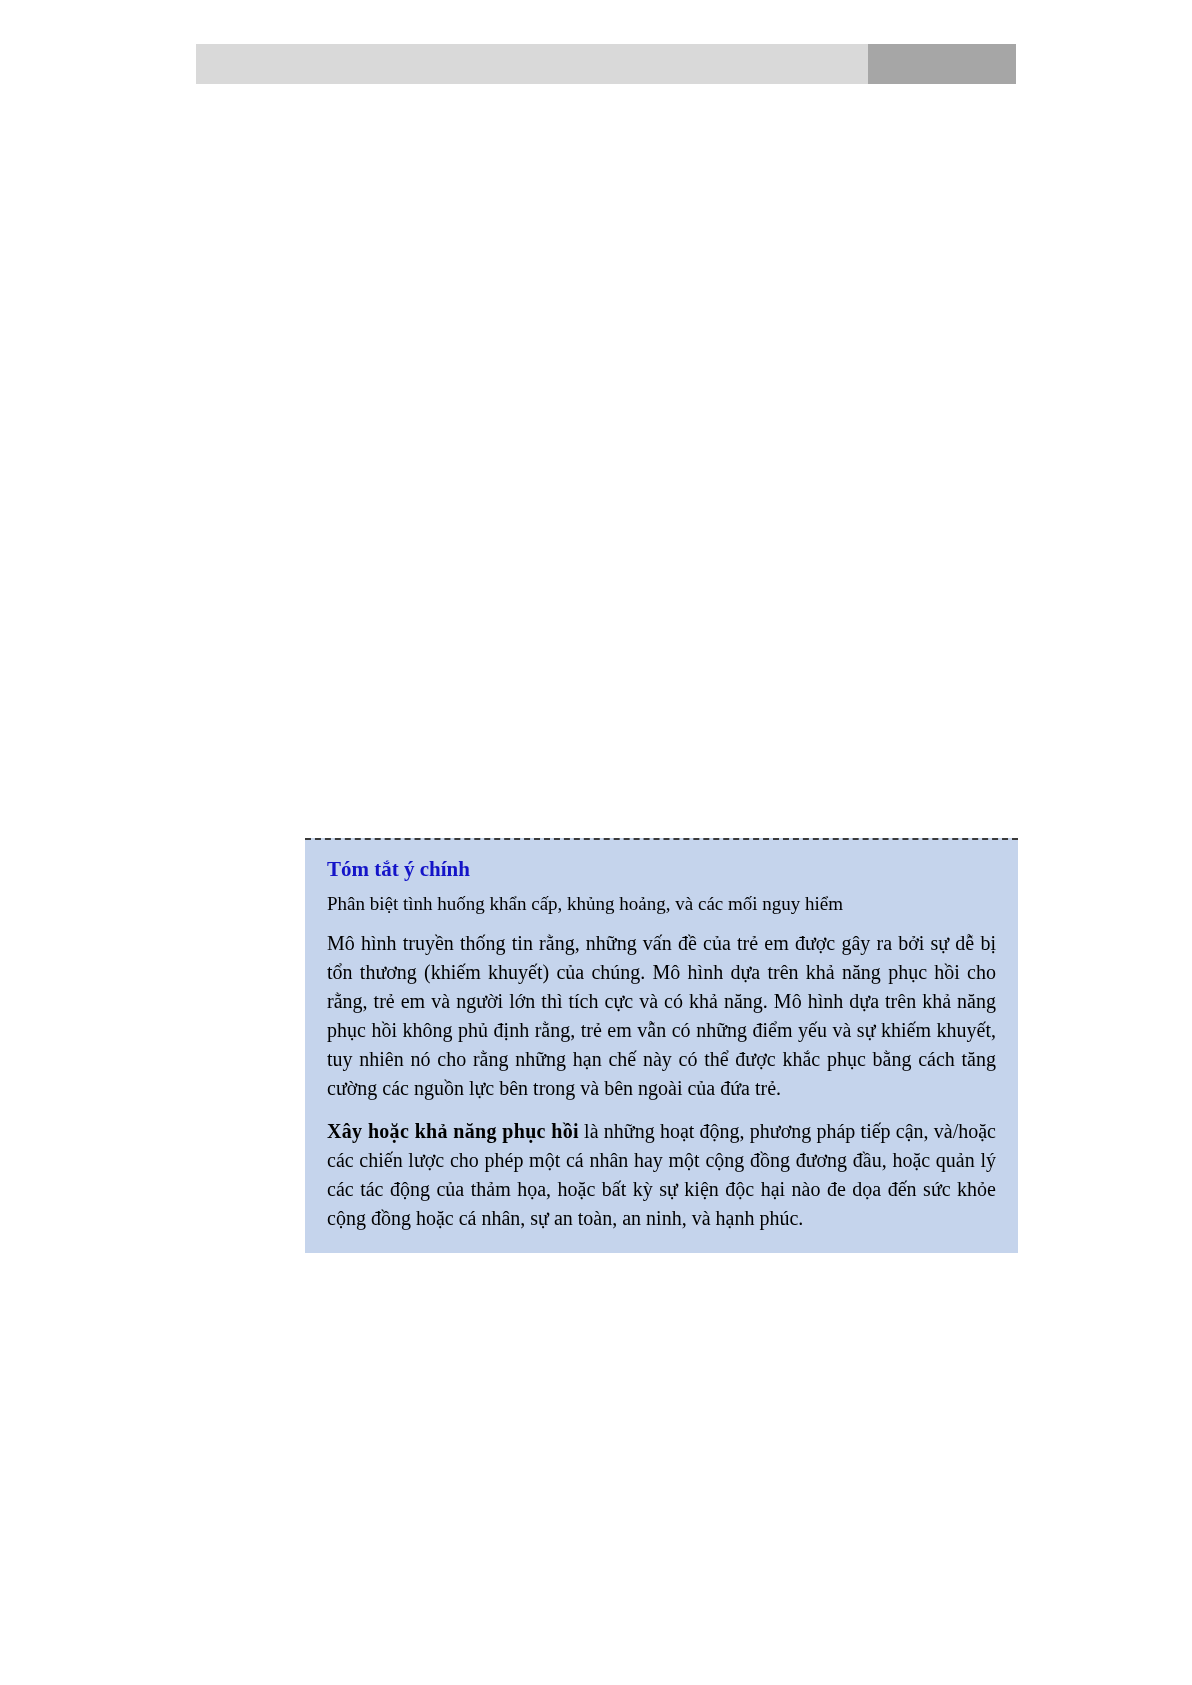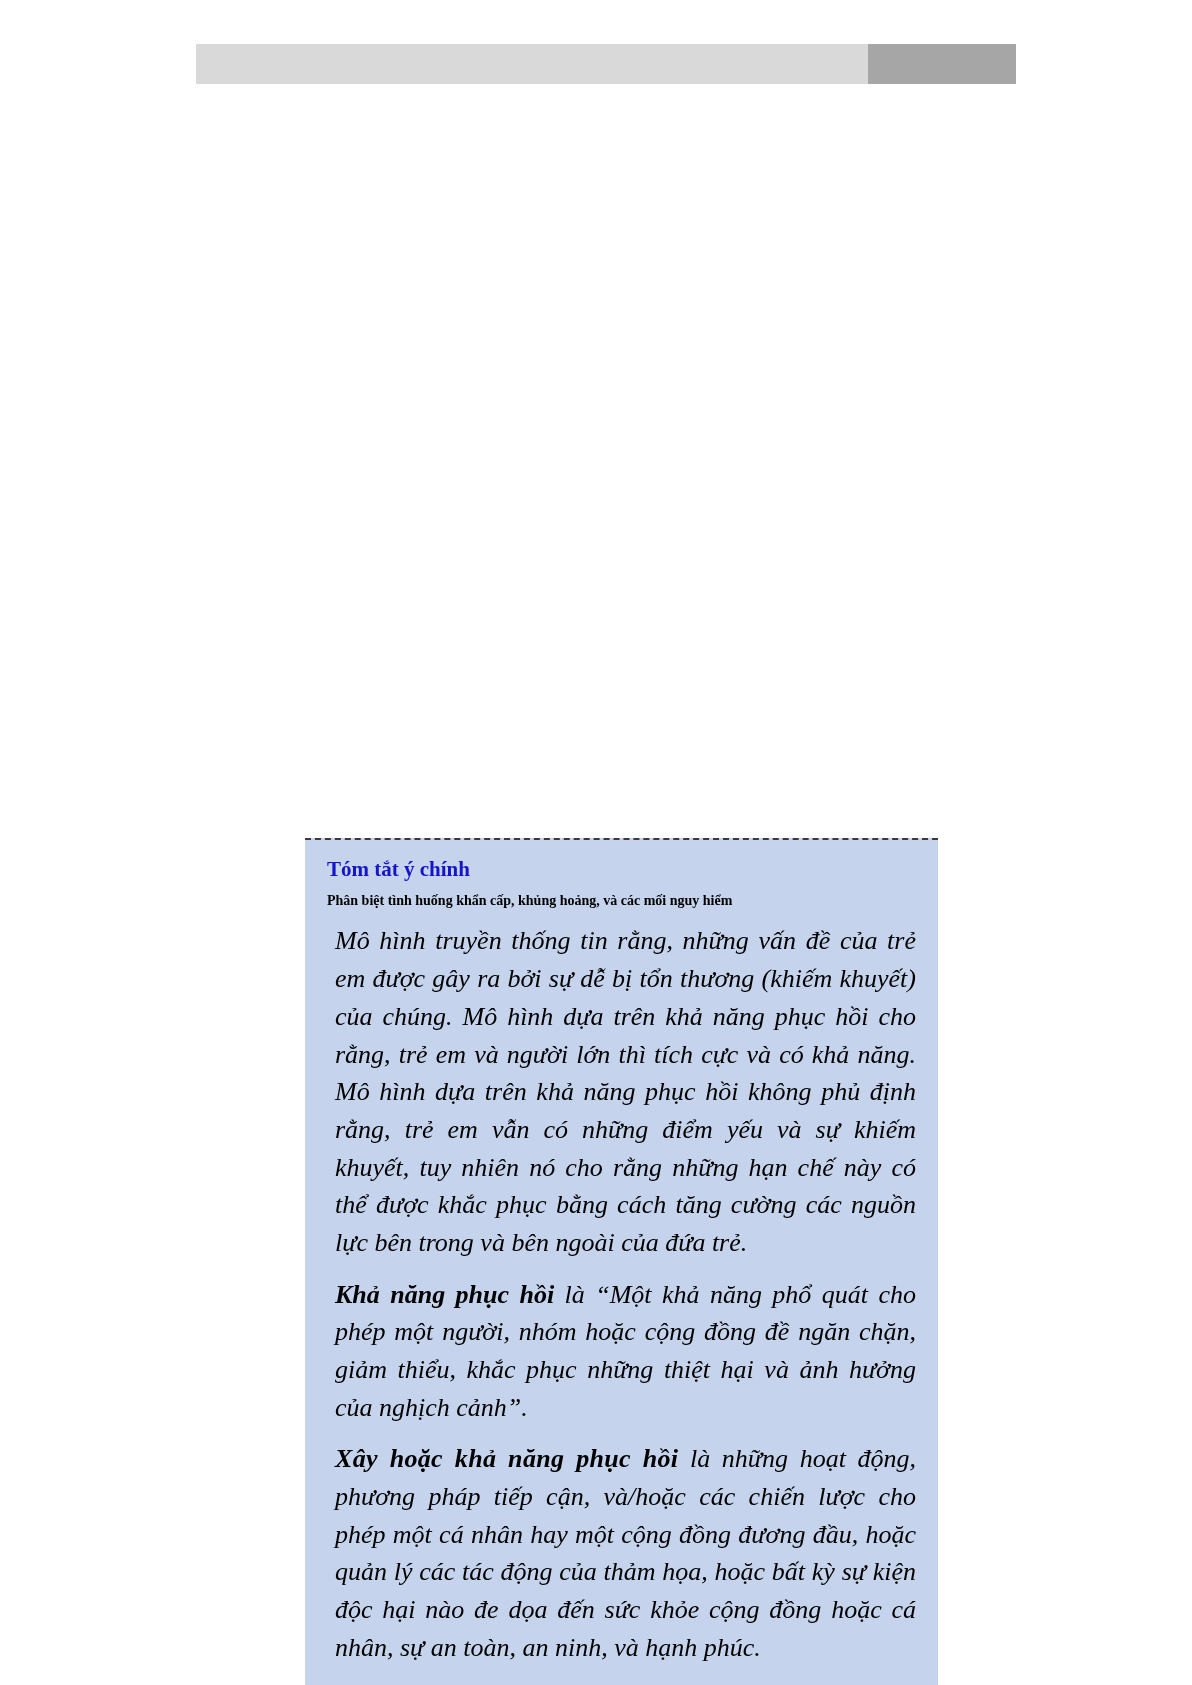--- a/index.html
+++ b/index.html
@@ -35,46 +35,45 @@
   .header-bar-dark {
     flex: 1 1 auto;
     background: #a6a6a6;
   }
 
   
   .callout {
     position: absolute;
     left: 305px;
     top: 838px;
-    width: 633px;
+    width: 713px;
     box-sizing: border-box;
     background: #c5d4ec;
     border-top: 2px dashed #3a3a3a;
     padding: 16px 22px 20px 22px;
   }
   .callout-title {
     color: #1414c8;
     font-weight: bold;
     font-size: 21px;
     line-height: 1.25;
     margin: 0 0 10px 0;
   }
   .callout-subtitle {
-    font-weight: bold;
-    font-size: 14px;
+    font-weight: normal;
+    font-size: 19px;
     line-height: 1.3;
     margin: 0 0 12px 0;
   }
   .callout p {
-    font-size: 26px;
+    font-size: 20px;
     line-height: 1.45;
-    margin: 0 0 14px 8px;
+    margin: 0 0 14px 0;
     text-align: justify;
     text-justify: inter-word;
-    font-style: italic;
   }
   .callout p:last-child {
     margin-bottom: 0;
   }
   .lead {
     font-weight: bold;
   }
   .spaced {
     letter-spacing: 0.3px;
   }
@@ -90,22 +89,19 @@
   </div>
 
   <div class="callout">
     <div class="callout-title">Tóm tắt ý chính</div>
     <div class="callout-subtitle">Phân biệt tình huống khẩn cấp, khủng hoảng, và các mối nguy hiểm</div>
 
     <p>
       <span>Mô hình truyền thống tin rằng, những vấn đề của trẻ em được gây ra bởi sự dễ bị tổn thương (khiếm khuyết) của chúng. Mô hình dựa trên khả năng phục hồi cho rằng, trẻ em và người lớn thì tích cực và có khả năng. Mô hình dựa trên khả năng phục hồi không phủ định rằng, trẻ em vẫn có những điểm yếu và sự khiếm khuyết, tuy nhiên nó cho rằng những hạn chế này có thể được khắc phục bằng cách tăng cường các nguồn lực bên trong và bên ngoài của đứa trẻ.</span>
     </p>
 
-    <p>
-      <span class="lead">Khả năng phục hồi</span><span> là “Một khả năng phổ quát cho phép một người, nhóm hoặc cộng đồng đề ngăn chặn, giảm thiểu, khắc phục những thiệt hại và ảnh hưởng của nghịch cảnh”.</span>
-    </p>
 
     <p>
       <span class="lead spaced">Xây hoặc khả năng phục hồi</span><span> là những hoạt động, phương pháp tiếp cận, và/hoặc các chiến lược cho phép một cá nhân hay một cộng đồng đương đầu, hoặc quản lý các tác động của thảm họa, hoặc bất kỳ sự kiện độc hại nào đe dọa đến sức khỏe cộng đồng hoặc cá nhân, sự an toàn, an ninh, và hạnh phúc.</span>
     </p>
   </div>
 
 </div>
 
 </body></html>

